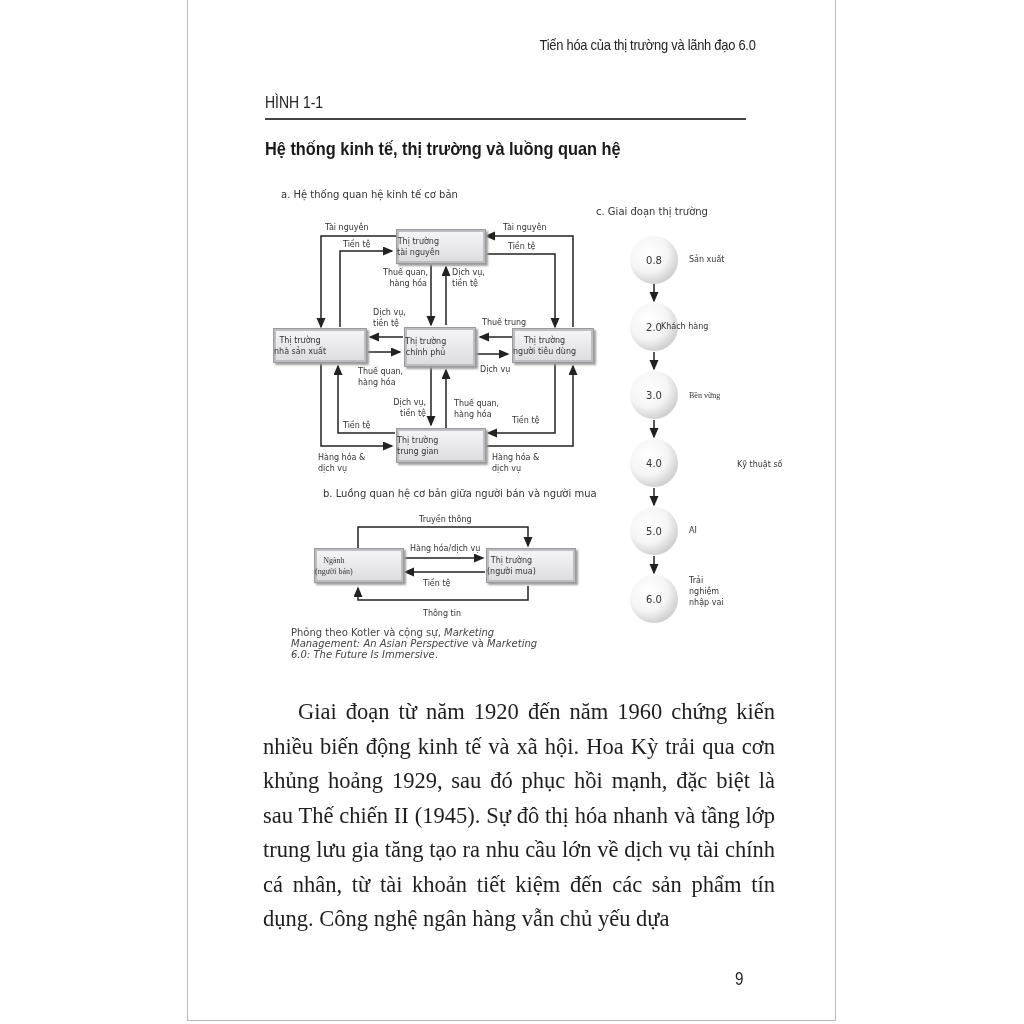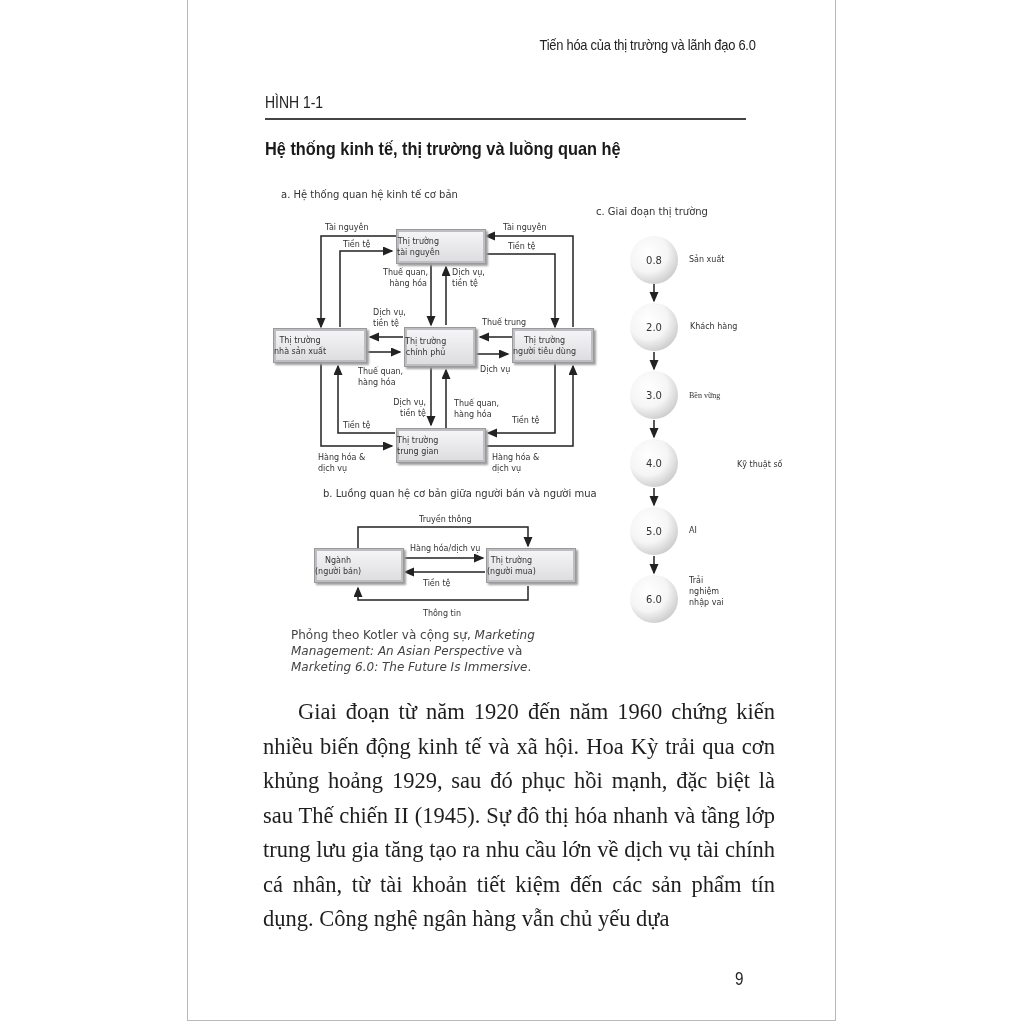--- a/index.html
+++ b/index.html
@@ -158,47 +158,47 @@
   <div class="abs lbl" style="left:318px;top:452px;">
       <div>Hàng hóa &amp;</div>
       <div>dịch vụ</div>
     </div>
   <div class="abs lbl" style="left:492px;top:452px;">
       <div>Hàng hóa &amp;</div>
       <div>dịch vụ</div>
     </div>
 
   <div class="abs sub" style="left:283px;top:488px;margin-left:40px;">b. Luồng quan hệ cơ bản giữa người bán và người mua</div>
-  <div class="box" style="left:314px;top:548px;width:88px;height:33px;">
+  <div class="box" style="left:314px;top:548px;width:88px;height:33px;font-family:Liberation Serif, serif;">
     <div>
         <div>Ngành</div>
         <div>(người bán)</div>
       </div>
   </div>
   <div class="box" style="left:486px;top:548px;width:88px;height:33px;">
     <div>
         <div>Thị trường</div>
         <div>(người mua)</div>
       </div>
   </div>
   <div class="abs lbl" style="left:419px;top:514px;">Truyền thông</div>
   <div class="abs lbl" style="left:410px;top:543px;">Hàng hóa/dịch vụ</div>
   <div class="abs lbl" style="left:423px;top:578px;">Tiền tệ</div>
   <div class="abs lbl" style="left:423px;top:608px;">Thông tin</div>
 
-  <div class="abs" style="left:291px;top:627px;width:260px;font-size:12px;line-height:16px;color:#444;">
+  <div class="abs" style="left:291px;top:627px;width:260px;font-size:10px;line-height:11px;color:#444;">
     <span>Phỏng theo Kotler và cộng sự, </span><i>Marketing Management: An Asian Perspective</i><span> và </span><i>Marketing 6.0: The Future Is Immersive</i><span>.</span>
   </div>
 
   <div class="abs sub" style="left:596px;top:206px;">c. Giai đoạn thị trường</div>
 
   <div class="circle" style="left:630px;top:236px;">0.8</div>
   <div class="stage-name" style="left:689px;top:254px;">Sản xuất</div>
   <div class="circle" style="left:630px;top:303px;">2.0</div>
-  <div class="stage-name" style="left:690px;top:321px;text-align:right;">Khách hàng</div>
+  <div class="stage-name" style="left:661px;top:321px;text-align:right;">Khách hàng</div>
   <div class="circle" style="left:630px;top:371px;">3.0</div>
   <div class="stage-name" style="left:689px;top:390px;font-family:Liberation Serif, serif;">Bền vững</div>
   <div class="circle" style="left:630px;top:439px;">4.0</div>
   <div class="stage-name" style="left:689px;top:459px;padding-left:48px;">Kỹ thuật số</div>
   <div class="circle" style="left:630px;top:507px;">5.0</div>
   <div class="stage-name" style="left:689px;top:525px;">AI</div>
   <div class="circle" style="left:630px;top:575px;">6.0</div>
   <div class="stage-name" style="left:689px;top:575px;width:40px;white-space:normal;">Trải nghiệm nhập vai</div>
 </div>
 

